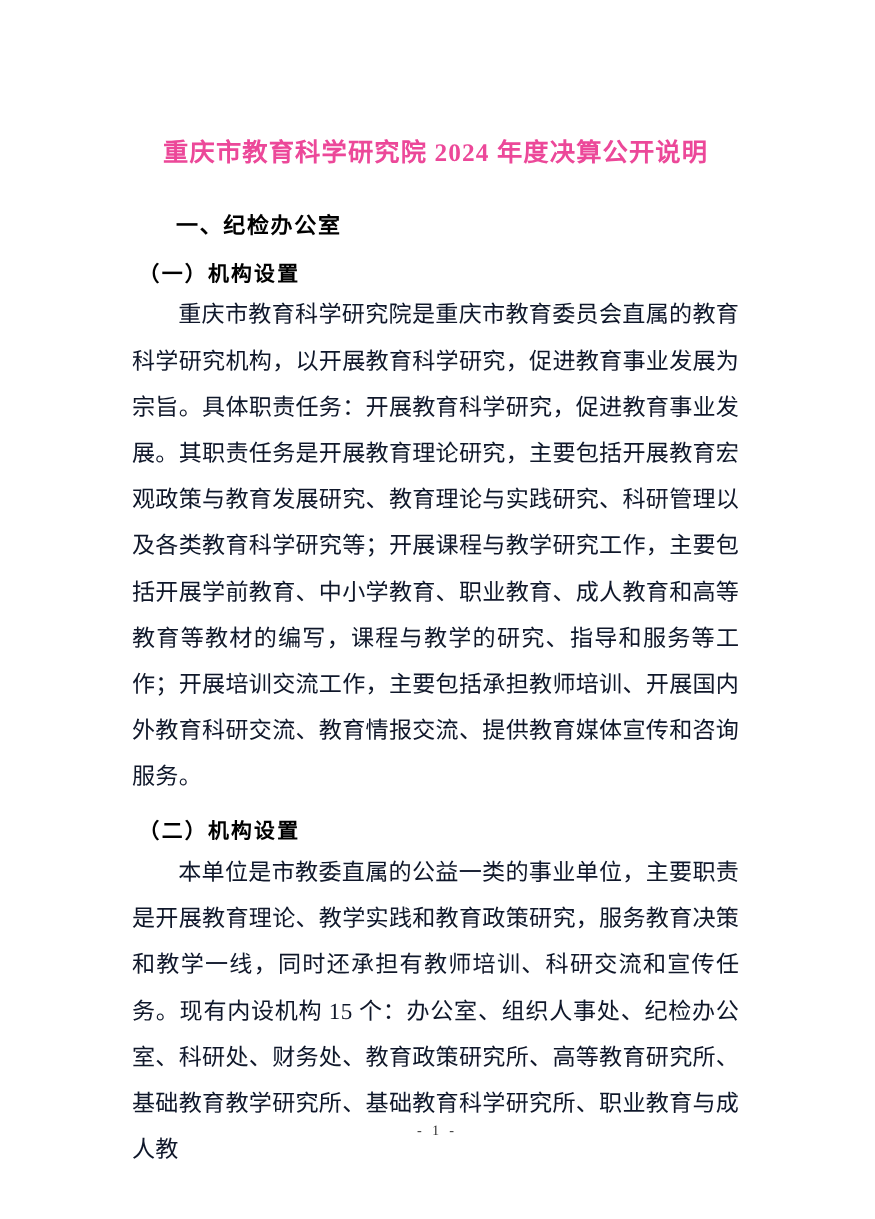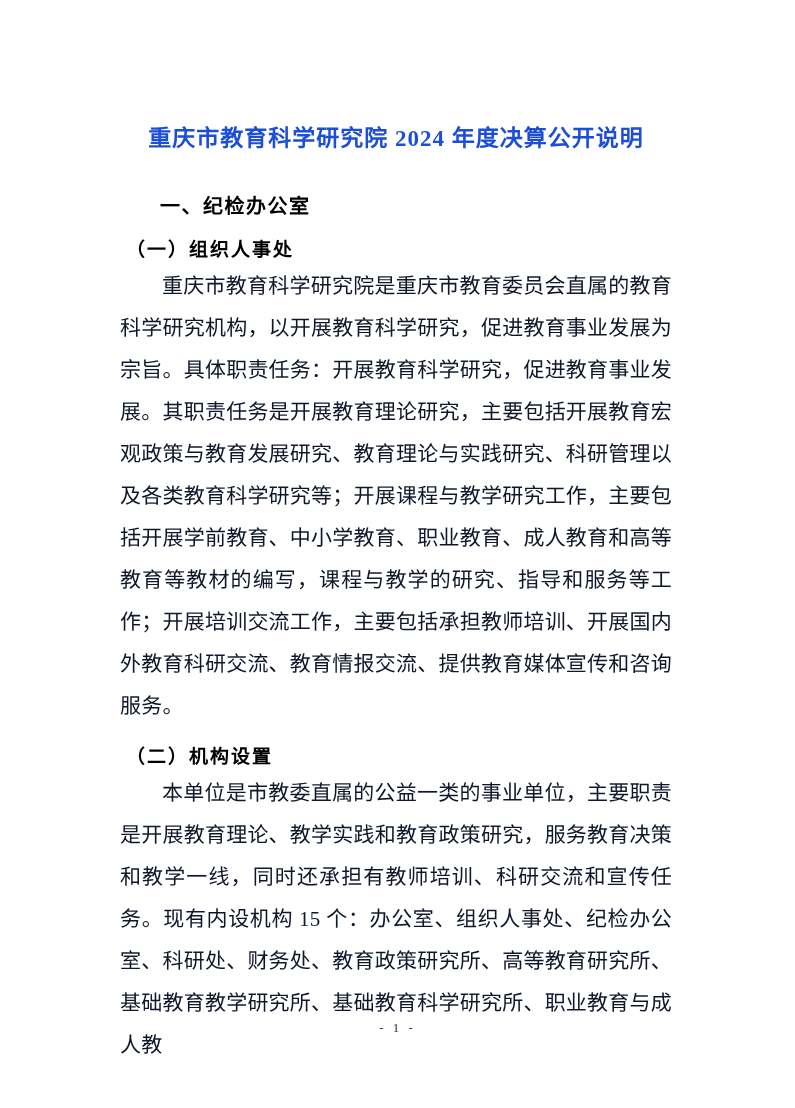--- a/index.html
+++ b/index.html
@@ -22,21 +22,21 @@
     padding: 122px 123px 0 120px;
     font-family: "Liberation Serif", "DejaVu Serif", serif;
   }
   .doc-title {
     margin: 0;
     font-size: 23px;
     line-height: 34px;
     font-weight: bold;
     text-align: center;
     letter-spacing: 1px;
-    color: #1d4ed8;
+    color: #ec4899;
   }
   .section-heading {
     margin: 36px 0 0 0;
     font-family: "Liberation Sans", "DejaVu Sans", sans-serif;
     font-size: 20px;
     line-height: 28px;
     font-weight: bold;
     letter-spacing: 1.5px;
     text-indent: 40px;
     color: #000000;
@@ -76,21 +76,21 @@
 </style>
 </head>
 <body>
 
 <div class="page">
 
   <h1 class="doc-title">重庆市教育科学研究院 2024 年度决算公开说明</h1>
 
   <h2 class="section-heading">一、纪检办公室</h2>
 
-  <h3 class="subsection-heading">（一）组织人事处</h3>
+  <h3 class="subsection-heading">（一）机构设置</h3>
 
   <p class="body-paragraph">重庆市教育科学研究院是重庆市教育委员会直属的教育科学研究机构，以开展教育科学研究，促进教育事业发展为宗旨。具体职责任务：开展教育科学研究，促进教育事业发展。其职责任务是开展教育理论研究，主要包括开展教育宏观政策与教育发展研究、教育理论与实践研究、科研管理以及各类教育科学研究等；开展课程与教学研究工作，主要包括开展学前教育、中小学教育、职业教育、成人教育和高等教育等教材的编写，课程与教学的研究、指导和服务等工作；开展培训交流工作，主要包括承担教师培训、开展国内外教育科研交流、教育情报交流、提供教育媒体宣传和咨询服务。</p>
 
   <h3 class="subsection-heading second">（二）机构设置</h3>
 
   <p class="body-paragraph">本单位是市教委直属的公益一类的事业单位，主要职责是开展教育理论、教学实践和教育政策研究，服务教育决策和教学一线，同时还承担有教师培训、科研交流和宣传任务。现有内设机构 15 个：办公室、组织人事处、纪检办公室、科研处、财务处、教育政策研究所、高等教育研究所、基础教育教学研究所、基础教育科学研究所、职业教育与成人教</p>
 
   <div class="page-footer">- 1 -</div>
 
 </div>

